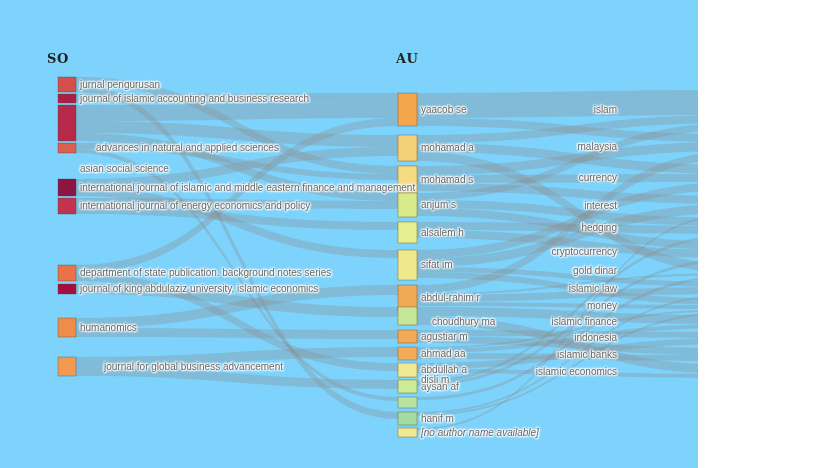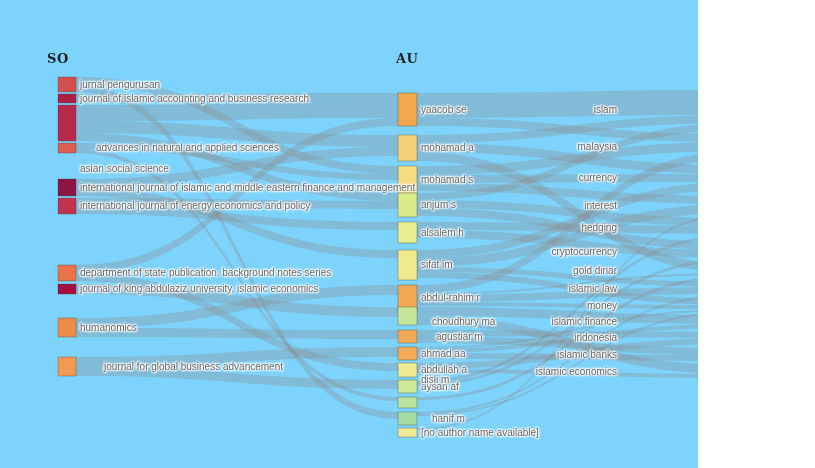--- a/index.html
+++ b/index.html
@@ -146,27 +146,27 @@
       <div class="node-label" style="color: rgb(102, 102, 102); top: 320.5px; left: 80px;">humanomics</div>
       <div class="node-label" style="color: rgb(102, 102, 102); top: 359.5px; left: 80px; margin-left: 24px;">journal for global business advancement</div>
       <div class="node-label" style="color: rgb(102, 102, 102); top: 102.5px; left: 421px;">yaacob se</div>
       <div class="node-label" style="color: rgb(102, 102, 102); top: 141px; left: 421px;">mohamad a</div>
       <div class="node-label" style="color: rgb(102, 102, 102); top: 172.5px; left: 421px;">mohamad s</div>
       <div class="node-label" style="color: rgb(102, 102, 102); top: 198px; left: 421px;">anjum s</div>
       <div class="node-label" style="color: rgb(102, 102, 102); top: 225.5px; left: 421px;">alsalem h</div>
       <div class="node-label" style="color: rgb(102, 102, 102); top: 258px; left: 421px;">sifat im</div>
       <div class="node-label" style="color: rgb(102, 102, 102); top: 290.5px; left: 421px;">abdul-rahim r</div>
       <div class="node-label" style="color: rgb(102, 102, 102); top: 309px; left: 432px; margin-top: 6px;">choudhury ma</div>
-      <div class="node-label" style="color: rgb(102, 102, 102); top: 329.5px; left: 436px;">agustiar m</div>
+      <div class="node-label" style="color: rgb(102, 102, 102); top: 329.5px; left: 421px;">agustiar m</div>
       <div class="node-label" style="color: rgb(102, 102, 102); top: 346.5px; left: 421px;">ahmad aa</div>
       <div class="node-label" style="color: rgb(102, 102, 102); top: 363px; left: 421px;">abdullah a</div>
       <div class="node-label" style="color: rgb(102, 102, 102); top: 379.5px; left: 421px;">aysan af</div>
       <div class="node-label" style="color: rgb(102, 102, 102); top: 373px; left: 421px;">disli m</div>
-      <div class="node-label" style="color: rgb(102, 102, 102); top: 411.5px; left: 421px; margin-left: 11px;">hanif m</div>
-      <div class="node-label" style="color: rgb(102, 102, 102); top: 425.5px; left: 421px;">[no author name available]</div>
+      <div class="node-label" style="color: rgb(102, 102, 102); top: 411.5px; left: 421px;">hanif m</div>
+      <div class="node-label" style="color: rgb(102, 102, 102); top: 425.5px; left: 421px; font-style: italic;">[no author name available]</div>
       <div class="node-label right-side" style="color: rgb(102, 102, 102); top: 103px; right: 81px;">islam</div>
       <div class="node-label right-side" style="color: rgb(102, 102, 102); top: 139.5px; right: 81px;">malaysia</div>
       <div class="node-label right-side" style="color: rgb(102, 102, 102); top: 170.5px; right: 81px;">currency</div>
       <div class="node-label right-side" style="color: rgb(102, 102, 102); top: 198.5px; right: 81px;">interest</div>
       <div class="node-label right-side" style="color: rgb(102, 102, 102); top: 220.5px; right: 81px;">hedging</div>
       <div class="node-label right-side" style="color: rgb(102, 102, 102); top: 244.5px; right: 81px;">cryptocurrency</div>
       <div class="node-label right-side" style="color: rgb(102, 102, 102); top: 264px; right: 81px;">gold dinar</div>
       <div class="node-label right-side" style="color: rgb(102, 102, 102); top: 282px; right: 81px;">islamic law</div>
       <div class="node-label right-side" style="color: rgb(102, 102, 102); top: 298.5px; right: 81px;">money</div>
       <div class="node-label right-side" style="color: rgb(102, 102, 102); top: 314.5px; right: 81px;">islamic finance</div>

